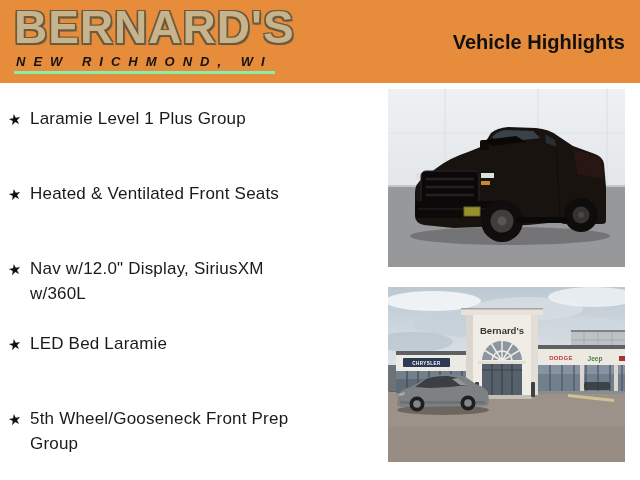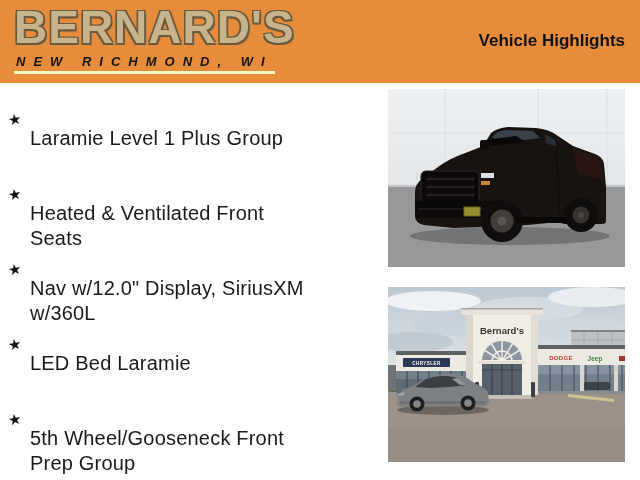--- a/index.html
+++ b/index.html
@@ -19,38 +19,37 @@
     font-size:46px;font-weight:700;letter-spacing:1px;line-height:50px;
     color:#C8B48C;
     text-shadow:-1.5px -1.5px 0 #6B5A3D, 1.5px -1.5px 0 #6B5A3D,
                 -1.5px 1.5px 0 #6B5A3D, 1.5px 1.5px 0 #6B5A3D,
                 2px 2px 1px #8A7350;
     white-space:nowrap;
   }
   .logo-sub{
     display:inline-block;margin-top:0px;padding:0 2px 2px 2px;
     font-size:13px;font-weight:700;font-style:italic;letter-spacing:8px;
-    color:#141414;border-bottom:3px solid #fef9c3;white-space:nowrap;
+    color:#141414;border-bottom:3px solid #86efac;white-space:nowrap;
   }
   .vh-title{
     position:absolute;right:15px;top:31px;
-    font-size:17px;font-weight:700;color:#111111;white-space:nowrap;
+    font-size:20px;font-weight:700;color:#111111;white-space:nowrap;
   }
   
   .feature{
     position:absolute;left:8px;display:flex;align-items:flex-start;
   }
   .feature .star{
     width:22px;flex:0 0 22px;font-size:15px;line-height:25px;color:#111;
     transform:rotate(-10deg);
   }
   .feature .ftext{
-    width:278px;font-size:20px;line-height:25px;color:#1a1a1a;
+    width:278px;font-size:17px;line-height:25px;color:#1a1a1a;
     letter-spacing:0.2px;
-    margin-top:20px;
   }
   .f1{top:106px}.f2{top:181px}.f3{top:256px}.f4{top:331px}.f5{top:406px}
   
   .photo-truck{position:absolute;left:388px;top:89px;width:237px;height:178px;}
   .photo-dealer{position:absolute;left:388px;top:287px;width:237px;height:175px;}
   svg{display:block}
   svg text{font-family:"Liberation Sans",sans-serif;}
 </style>
 </head>
 <body>

